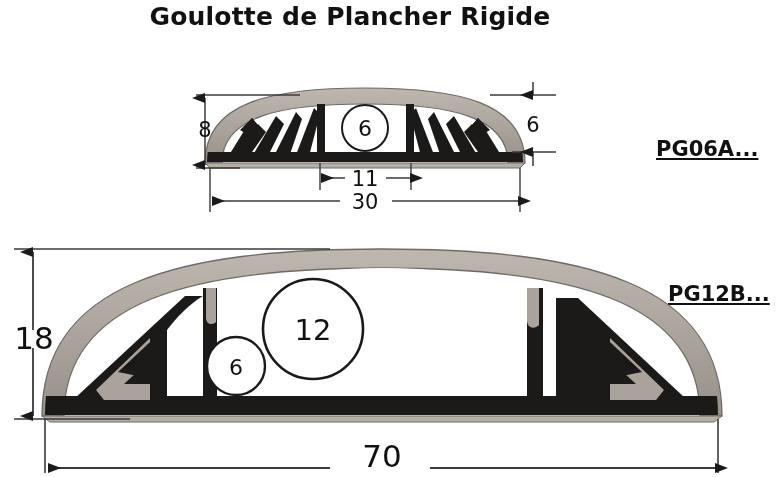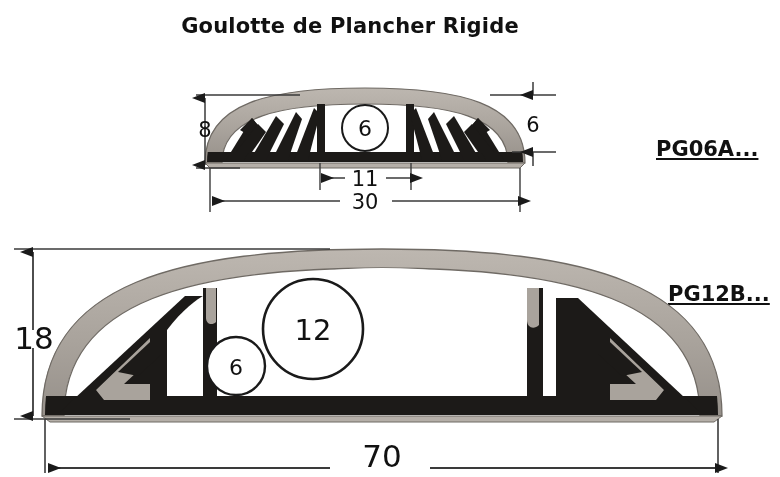--- a/index.html
+++ b/index.html
@@ -14,24 +14,24 @@
   #stage {
     position: relative;
     width: 780px;
     height: 477px;
     background: #ffffff;
     overflow: hidden;
   }
   .title {
     position: absolute;
     left: 0;
-    top: 14px;
+    top: 2px;
     width: 700px;
     text-align: center;
-    font-size: 21px;
+    font-size: 25px;
     font-weight: bold;
     color: #111111;
     letter-spacing: 0.2px;
     white-space: nowrap;
   }
   .partlabel {
     position: absolute;
     font-size: 21px;
     font-weight: bold;
     color: #111111;

